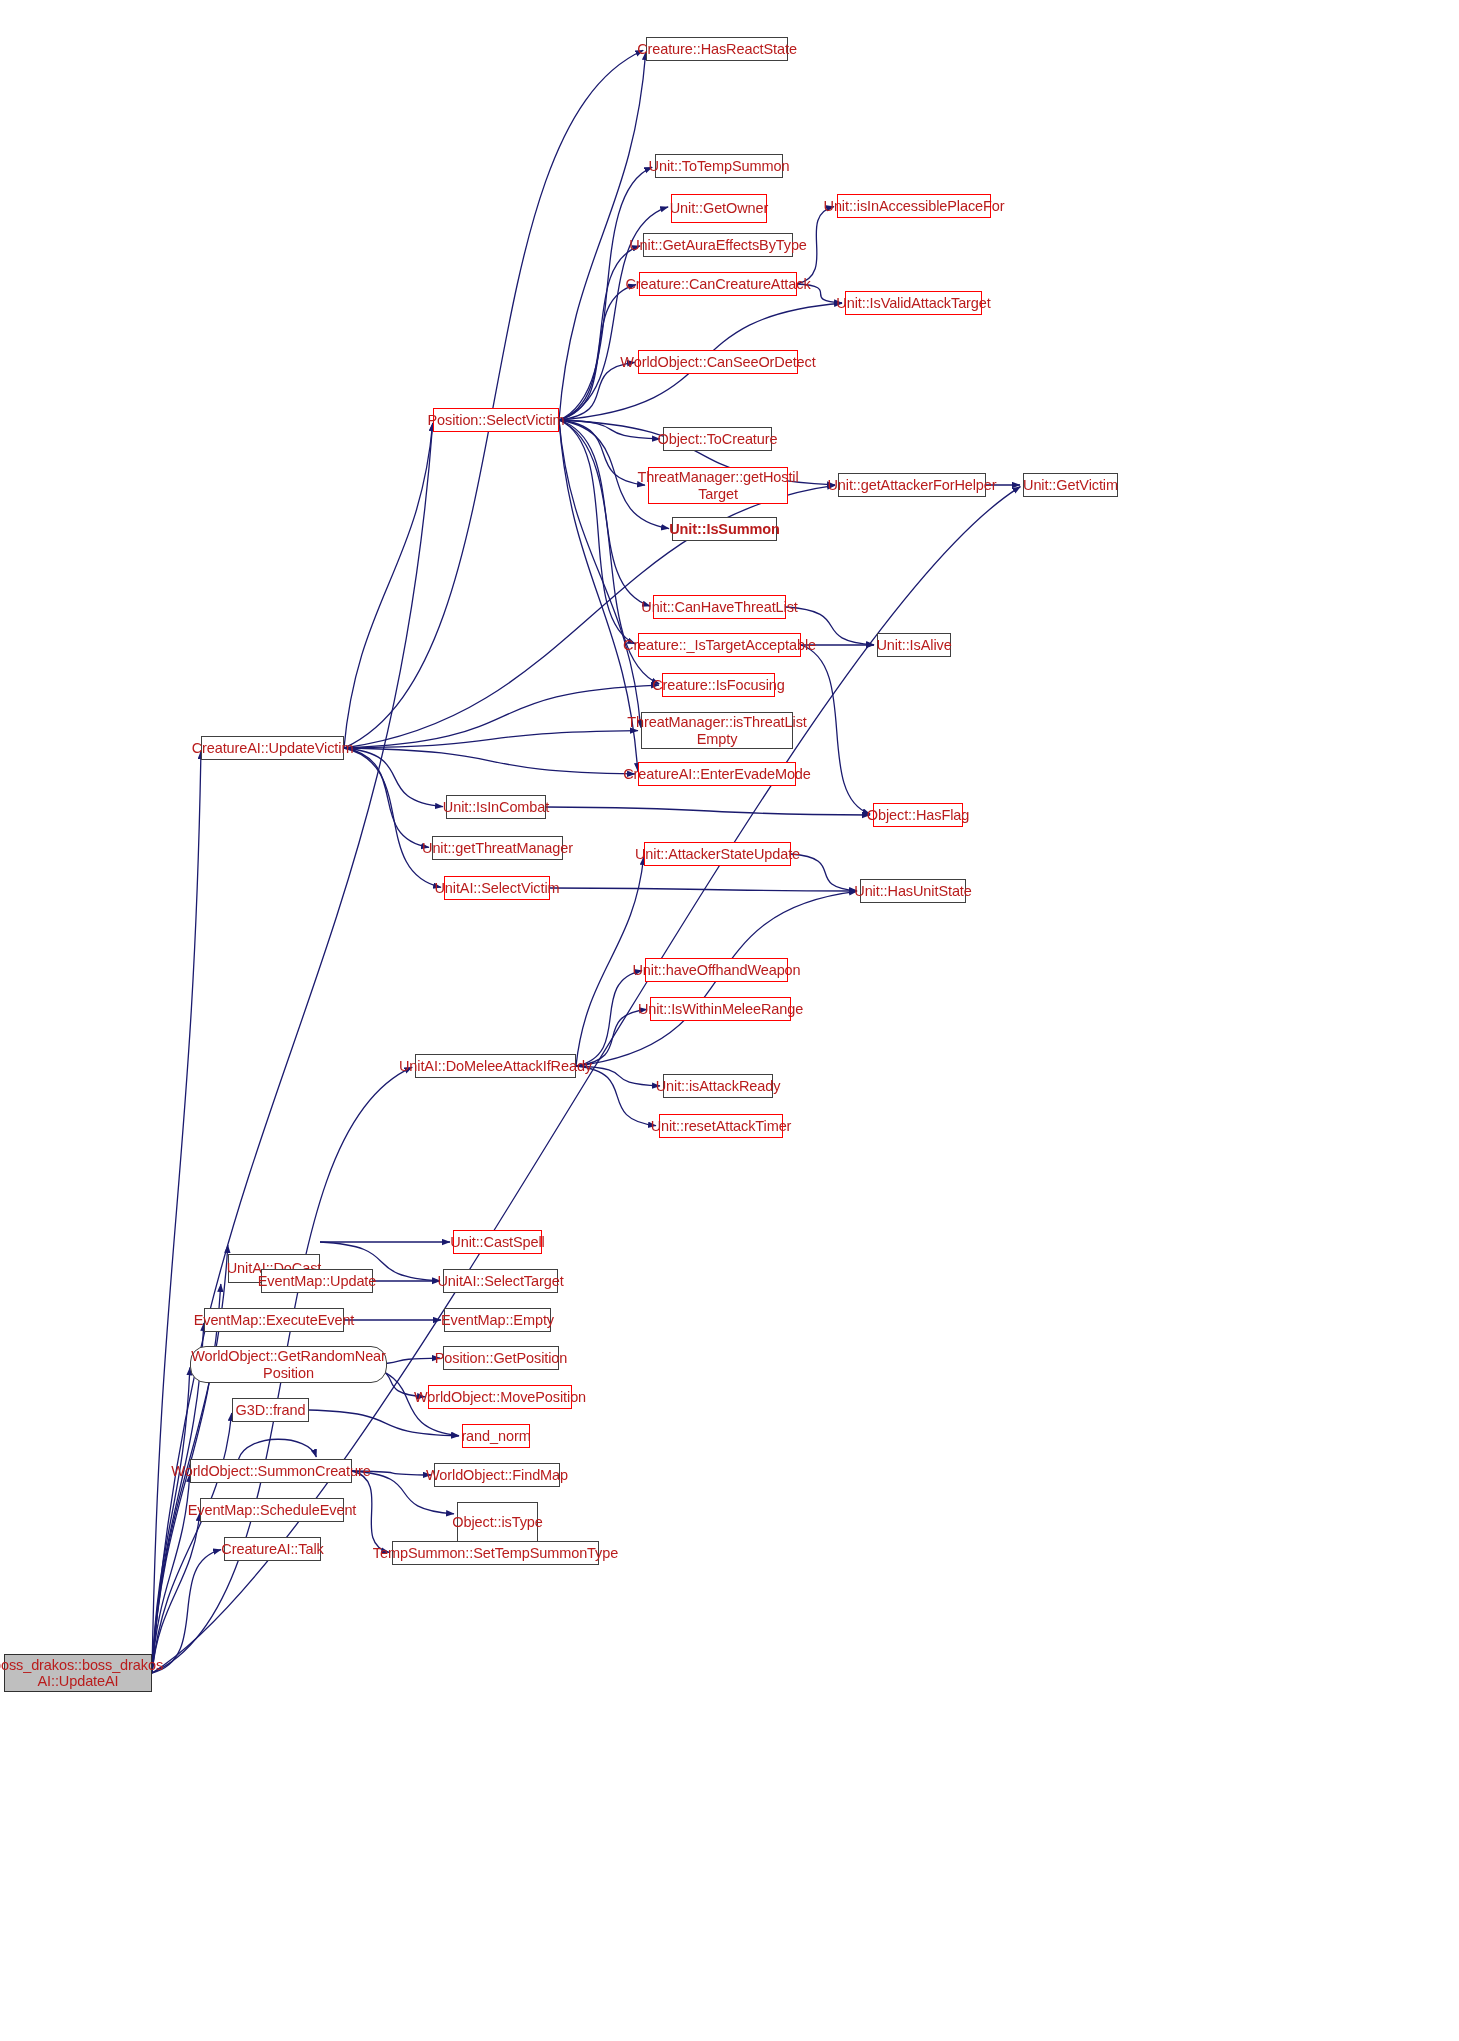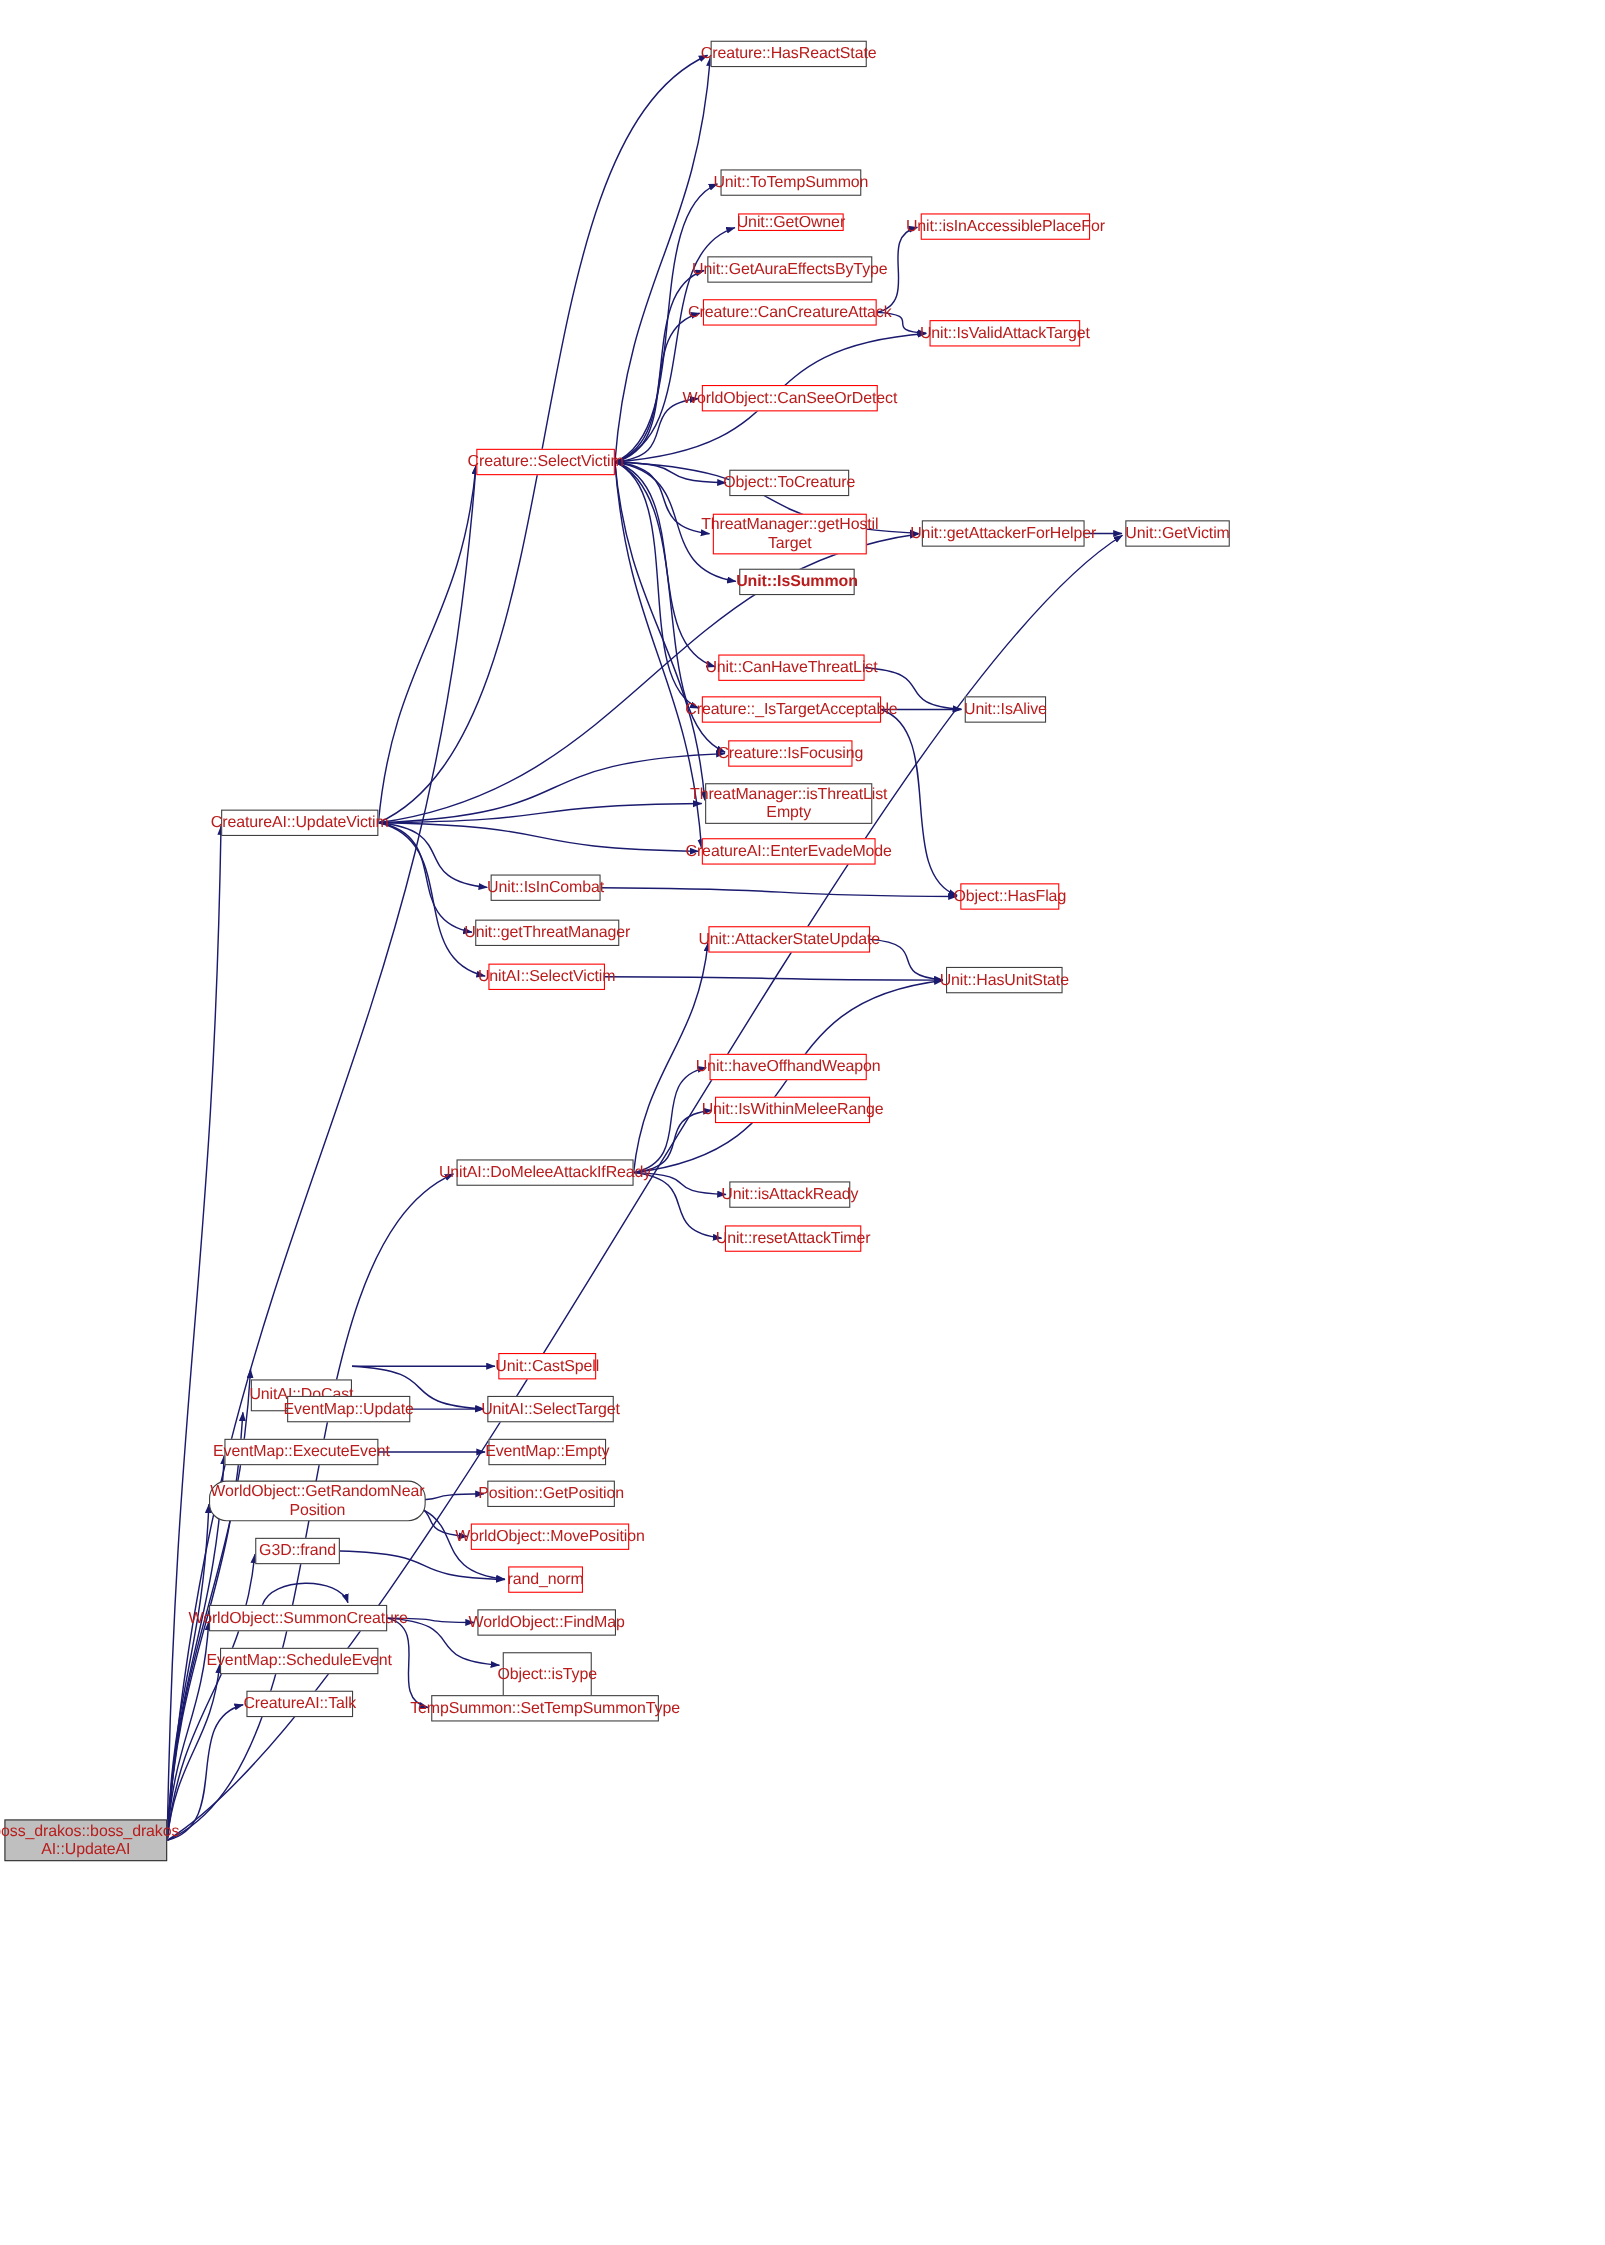--- a/index.html
+++ b/index.html
@@ -125,27 +125,27 @@
         <path d="M352,1471 C417.1,1471.48 368.9,1474.52 431.0000815443827,1474.9778807855807"></path>
         <path d="M352,1471 C429.75,1476.16 379.25,1508.84 454.00658503535266,1513.8013373476838"></path>
         <path d="M352,1471 C394,1480.84 350,1543.16 389.0790931376696,1552.315673249397"></path>
       </g>
   </svg>
   <div id="node-layer">
       <div class="node root" style="left: 4px; top: 1654px; width: 148px; height: 38px;">boss_drakos::boss_drakos
 AI::UpdateAI</div>
       <div class="node" style="left: 646px; top: 37px; width: 142px; height: 24px;">Creature::HasReactState</div>
       <div class="node" style="left: 655px; top: 154px; width: 128px; height: 24px;">Unit::ToTempSummon</div>
-      <div class="node red" style="left: 671px; top: 194px; width: 96px; height: 16px;">Unit::GetOwner</div>
+      <div class="node red" style="left: 671px; top: 194px; width: 96px; height: 29px;">Unit::GetOwner</div>
       <div class="node red" style="left: 837px; top: 194px; width: 154px; height: 24px;">Unit::isInAccessiblePlaceFor</div>
       <div class="node" style="left: 643px; top: 233px; width: 150px; height: 24px;">Unit::GetAuraEffectsByType</div>
       <div class="node red" style="left: 639px; top: 272px; width: 158px; height: 24px;">Creature::CanCreatureAttack</div>
       <div class="node red" style="left: 845px; top: 291px; width: 137px; height: 24px;">Unit::IsValidAttackTarget</div>
       <div class="node red" style="left: 638px; top: 350px; width: 160px; height: 24px;">WorldObject::CanSeeOrDetect</div>
-      <div class="node red" style="left: 433px; top: 408px; width: 126px; height: 24px;">Creature::SelectVictim</div>
+      <div class="node red" style="left: 433px; top: 408px; width: 126px; height: 24px;">Position::SelectVictim</div>
       <div class="node" style="left: 663px; top: 427px; width: 109px; height: 24px;">Object::ToCreature</div>
       <div class="node red" style="left: 648px; top: 467px; width: 140px; height: 37px;">ThreatManager::getHostil
 Target</div>
       <div class="node" style="left: 672px; top: 517px; width: 105px; height: 24px; font-weight: bold;">Unit::IsSummon</div>
       <div class="node" style="left: 838px; top: 473px; width: 148px; height: 24px;">Unit::getAttackerForHelper</div>
       <div class="node" style="left: 1023px; top: 473px; width: 95px; height: 24px;">Unit::GetVictim</div>
       <div class="node red" style="left: 653px; top: 595px; width: 133px; height: 24px;">Unit::CanHaveThreatList</div>
       <div class="node red" style="left: 638px; top: 633px; width: 163px; height: 24px;">Creature::_IsTargetAcceptable</div>
       <div class="node" style="left: 877px; top: 633px; width: 74px; height: 24px;">Unit::IsAlive</div>
       <div class="node red" style="left: 662px; top: 673px; width: 113px; height: 24px;">Creature::IsFocusing</div>

